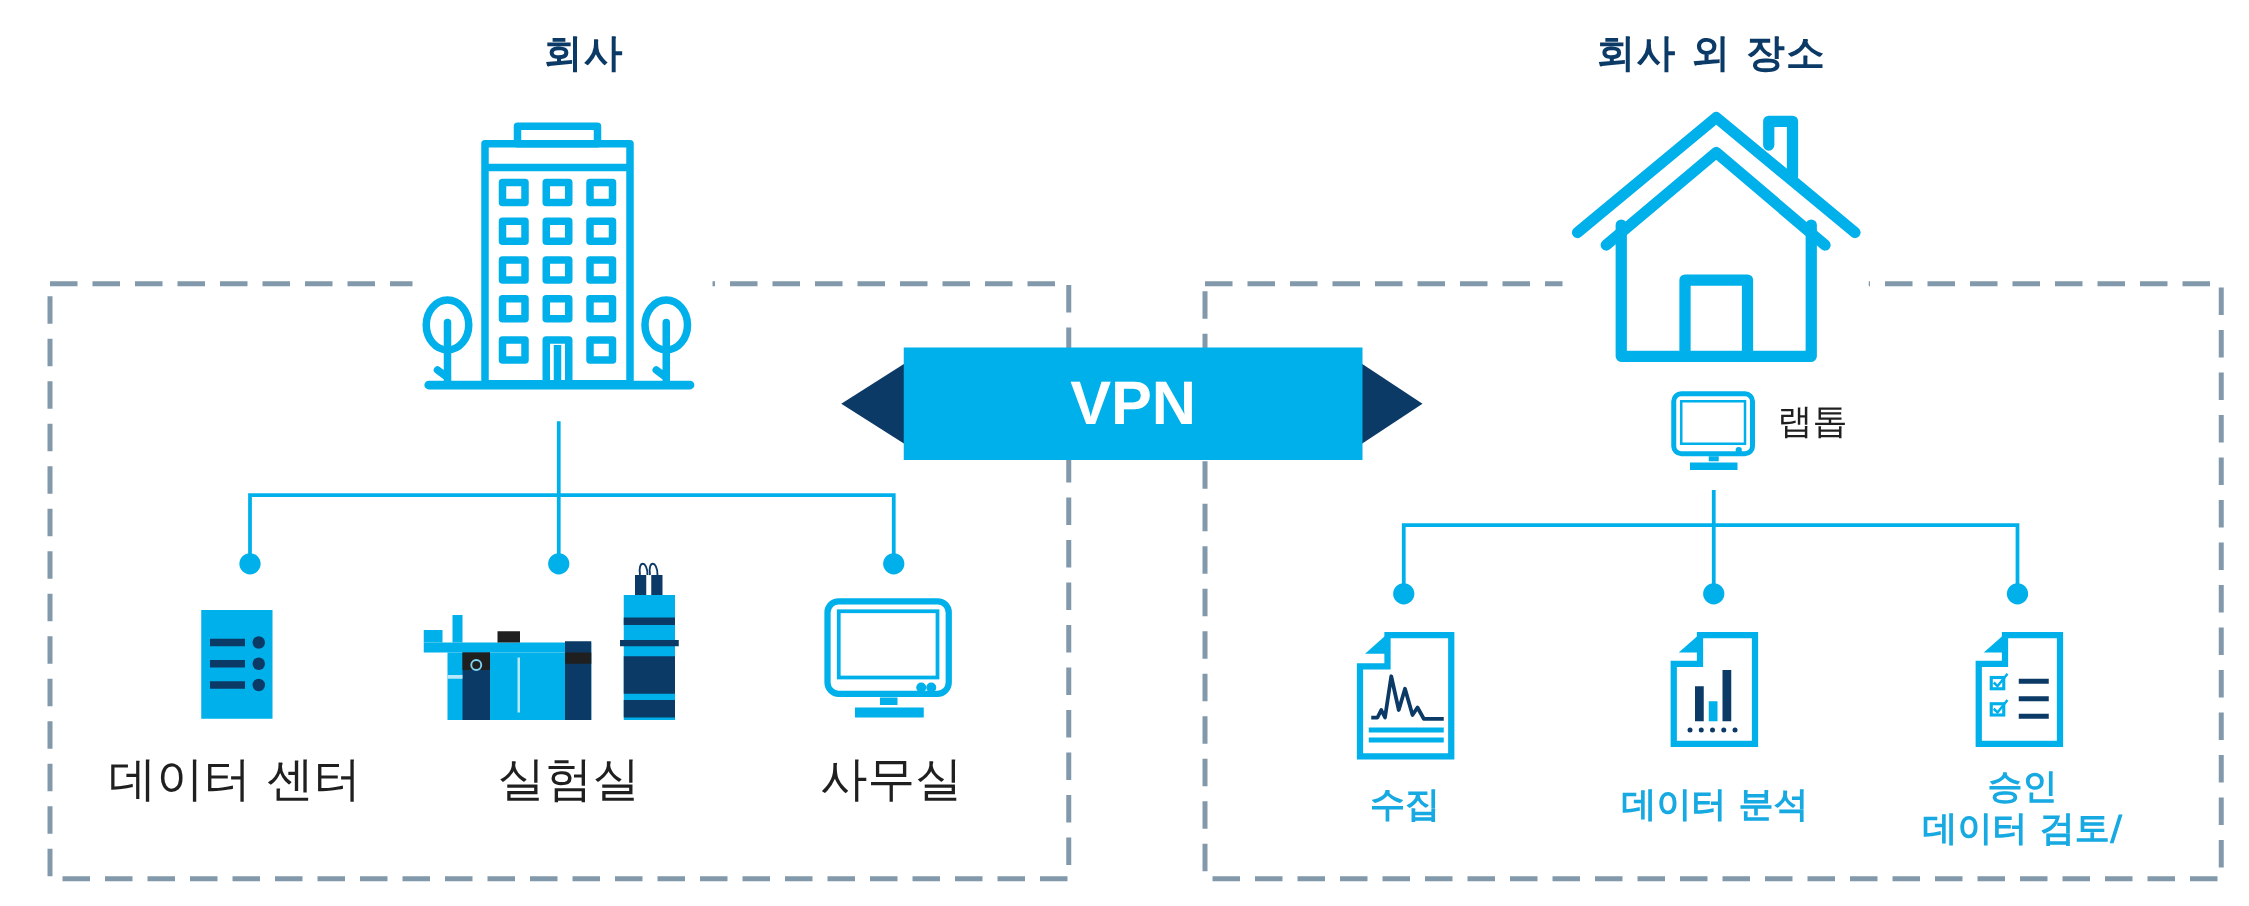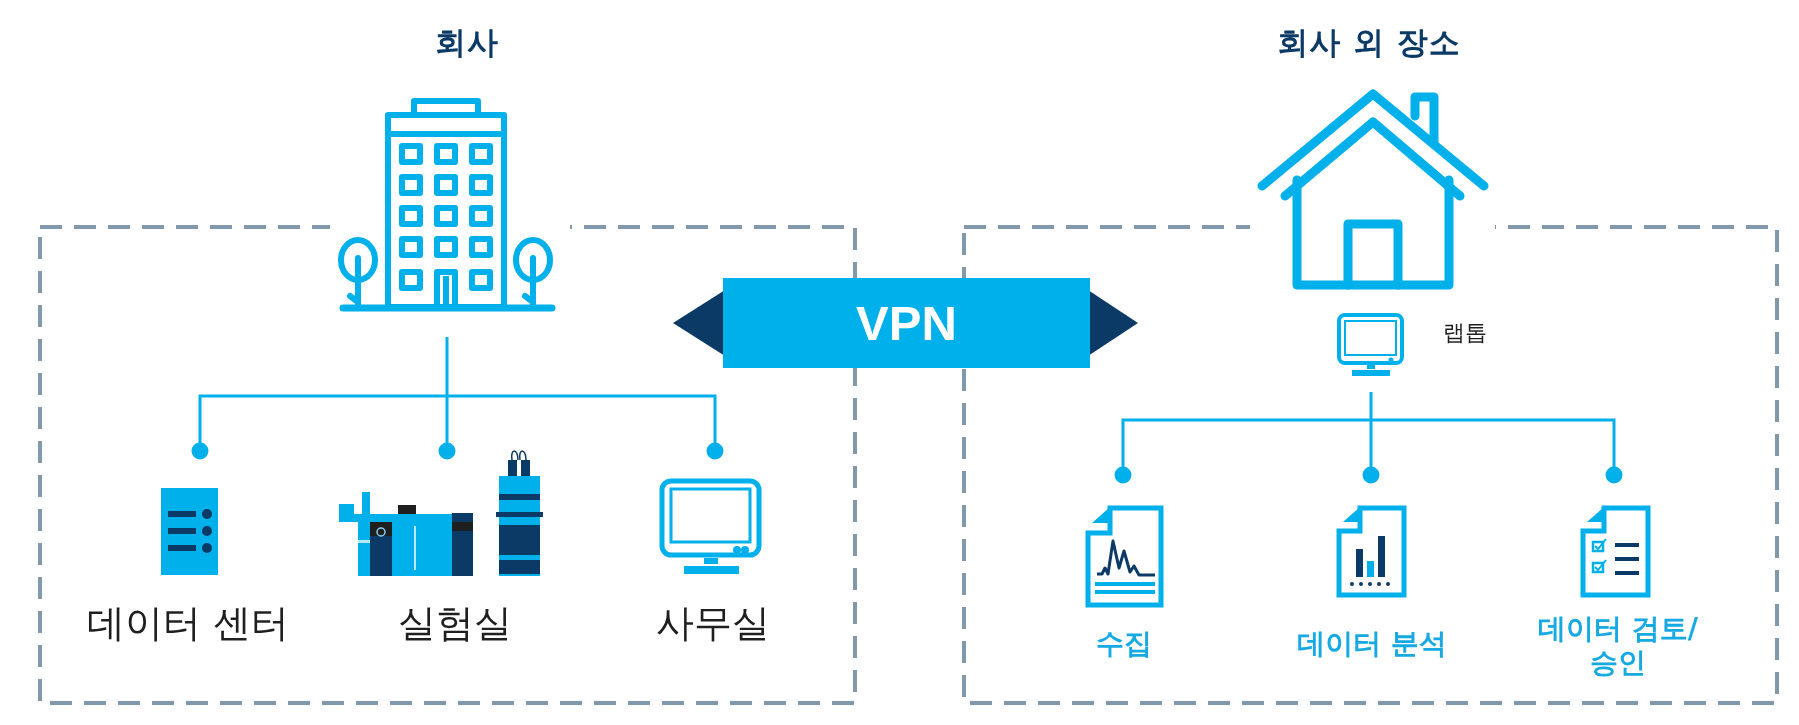--- a/index.html
+++ b/index.html
@@ -9,21 +9,21 @@
   .title { position: absolute; font-weight: bold; font-size: 31px; color: #0c3a66;
            transform: translateX(-50%); white-space: nowrap; letter-spacing: 1px; }
   .label-dark { position: absolute; font-size: 38px; color: #1f1f1f;
                 transform: translateX(-50%); white-space: nowrap; }
   .label-blue { position: absolute; font-size: 28px; font-weight: bold; color: #17a9e1;
                 transform: translateX(-50%); white-space: nowrap; text-align: center; line-height: 34px; }
   .vpn-text { position: absolute; left: 723px; top: 278px; width: 367px; height: 90px;
               display: flex; align-items: center; justify-content: center;
               font-family: "Liberation Sans", sans-serif; font-weight: bold;
               font-size: 49px; color: #ffffff; }
-  .laptop-label { position: absolute; left: 1422px; top: 318px; font-size: 22px; color: #1f1f1f; margin-left: 21px; }
+  .laptop-label { position: absolute; left: 1422px; top: 318px; font-size: 28px; color: #1f1f1f; }
 </style>
 </head>
 <body>
 
 <svg class="canvas" width="1799" height="725" viewBox="0 0 1799 725">
 
   <rect x="40" y="227" width="815" height="476" fill="none" stroke="#8299ab" stroke-width="4" stroke-dasharray="22 12"></rect>
   <rect x="964" y="227" width="813" height="476" fill="none" stroke="#8299ab" stroke-width="4" stroke-dasharray="22 12"></rect>
 
   <rect x="330" y="215" width="240" height="30" fill="#fff"></rect>
@@ -183,15 +183,15 @@
 
 <div class="laptop-label">랩톱</div>
 
 <div class="label-dark" style="left:188px; top:598px;">데이터 센터</div>
 <div class="label-dark" style="left:455px; top:598px;text-align:center;">실험실</div>
 <div class="label-dark" style="left:713px; top:598px;">사무실</div>
 
 <div class="label-blue" style="left:1124px; top:627px;">수집</div>
 <div class="label-blue" style="left:1372px; top:627px;text-align:right;">데이터 분석</div>
 <div class="label-blue" style="left:1618px; top:612px;">
+  <div>승인</div>
   <div>데이터 검토/</div>
-  <div>승인</div>
 </div>
 
 </body></html>

